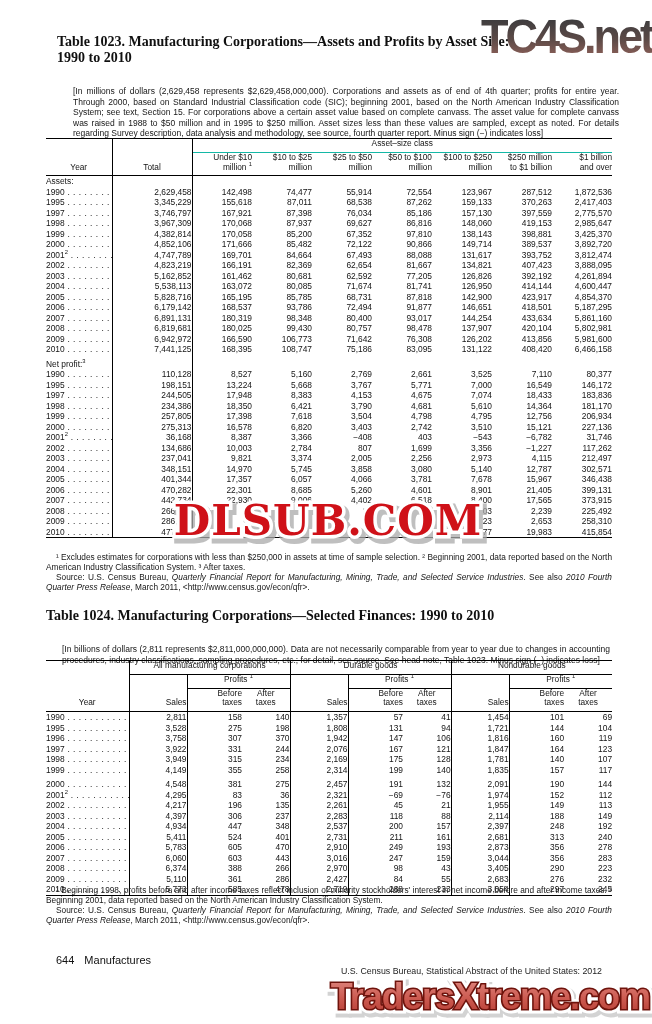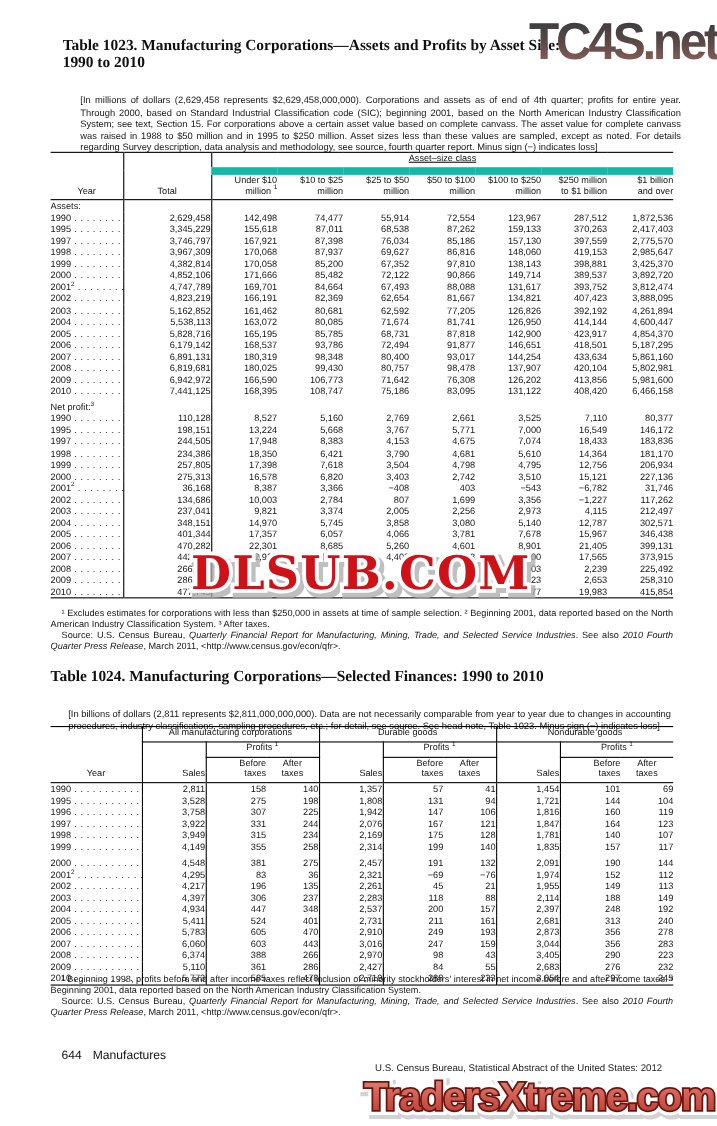--- a/index.html
+++ b/index.html
@@ -16,21 +16,21 @@
   sup{font-size:5.8px;line-height:0;vertical-align:super;}
   
   table.t{position:absolute;left:46px;width:566px;border-collapse:collapse;table-layout:fixed;
           border-top:1.5px solid #000;border-bottom:1.5px solid #000;font-size:8.4px;}
   table.t th,table.t td{padding:0;font-weight:normal;}
   table.t thead{border-bottom:1px solid #000;}
   table.t thead th{font-size:8.3px;line-height:9.8px;vertical-align:bottom;padding-bottom:3px;}
   th.hy,th.ht{text-align:center;vertical-align:middle;padding-bottom:0;}
   th.hy{border-right:1px solid #000;}
   th.ht{border-right:1px solid #000;}
-  th.hg{text-align:center;border-bottom:7px solid #14b8a6;padding-bottom:2px;text-decoration:underline;}
+  th.hg{text-align:center;border-bottom:1px solid #14b8a6;padding-bottom:2px;}
   th.hc{text-align:right;padding-right:8px;}
   tbody tr{height:10.5px;}
   tbody td{line-height:10.5px;vertical-align:bottom;}
   td.yc{border-right:1px solid #000;padding-left:11px;overflow:hidden;white-space:nowrap;text-align:left;}
   td.num{text-align:right;padding-right:8px;}
   td.c-total{padding-right:14px;border-right:1px solid #000;}
   tr.sp{height:4px;}
   tr.sp td{line-height:4px;}
   .dots::after{content:" . . . . . . . . . . . . . . .";letter-spacing:.5px;}
   
@@ -548,21 +548,21 @@
           <td class="num c-before">131</td>
           <td class="num c-after">94</td>
           <td class="num c-sales">1,721</td>
           <td class="num c-before">144</td>
           <td class="num c-after-last">104</td>
         </tr>
         <tr>
           <td class="yc"><span>1996</span><span class="dots"></span></td>
           <td class="num c-sales">3,758</td>
           <td class="num c-before">307</td>
-          <td class="num c-after">225</td>
+          <td class="num c-after">370</td>
           <td class="num c-sales">1,942</td>
           <td class="num c-before">147</td>
           <td class="num c-after">106</td>
           <td class="num c-sales">1,816</td>
           <td class="num c-before">160</td>
           <td class="num c-after-last">119</td>
         </tr>
         <tr>
           <td class="yc"><span>1997</span><span class="dots"></span></td>
           <td class="num c-sales">3,922</td>

